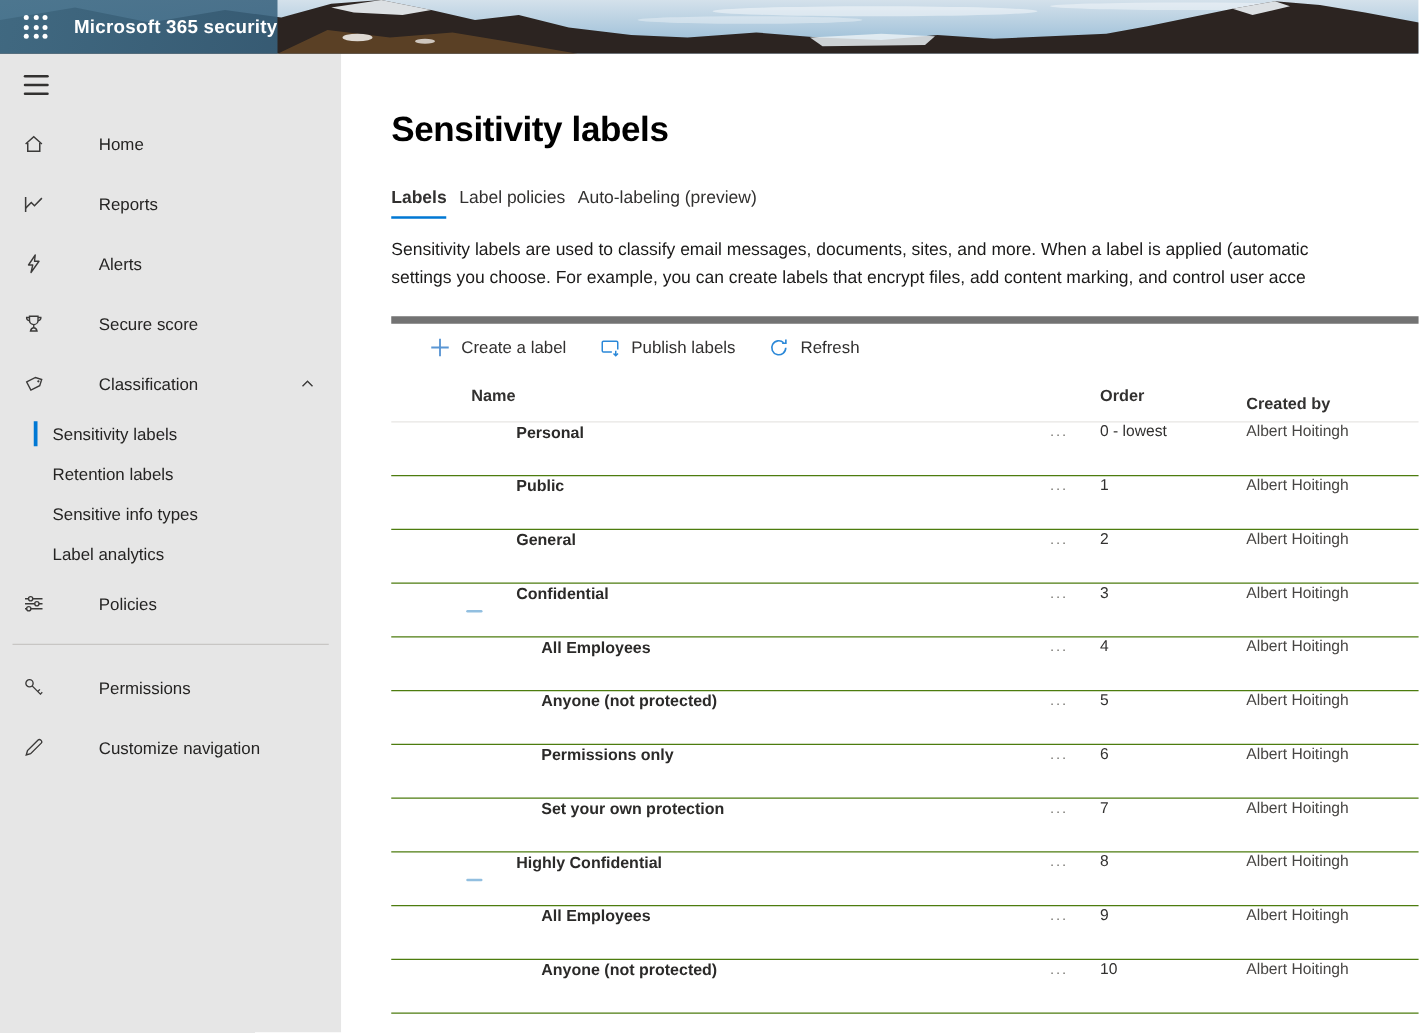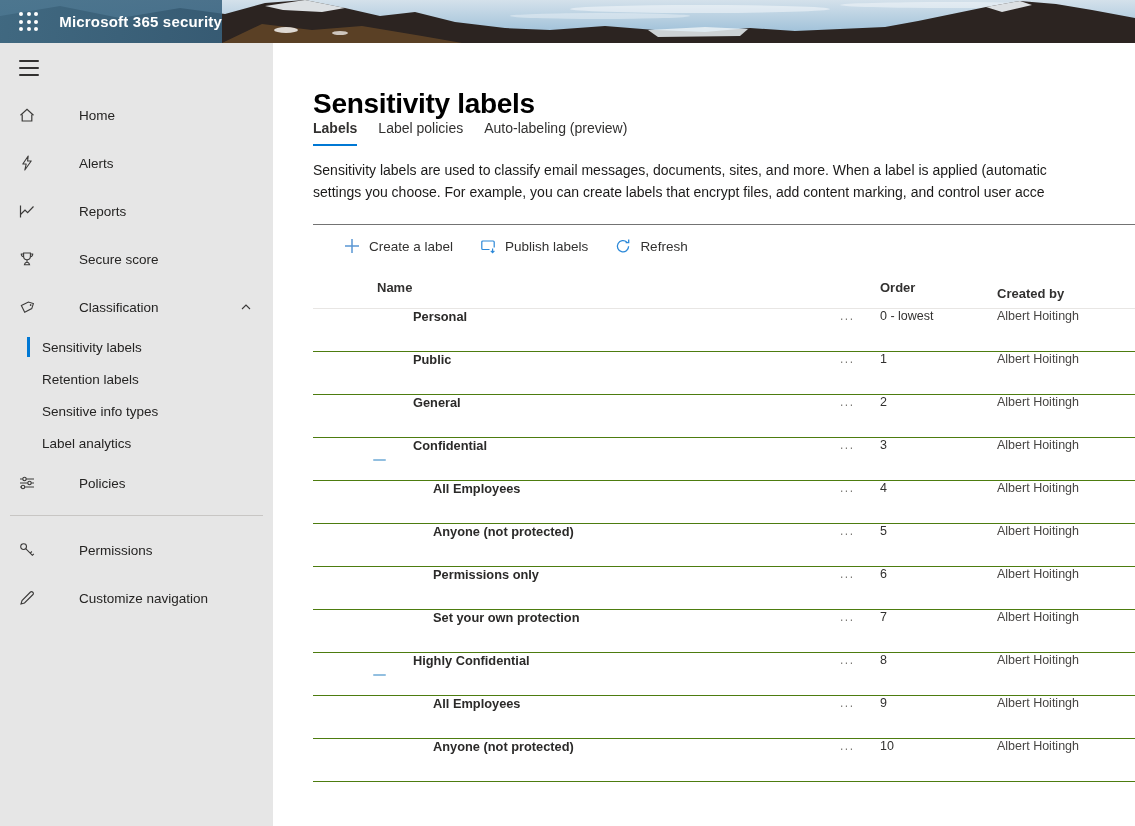--- a/index.html
+++ b/index.html
@@ -29,25 +29,25 @@
   .nav-item { height:48px; display:flex; align-items:center; padding:0 20px 0 18px; font-size:13.5px; cursor:pointer;gap:30px; }
   .nav-item .nicon { width:18px; height:18px; margin-right:13px; flex:none; }
   .nav-item .chev { margin-left:auto; width:14px; height:14px; }
   .sub-item { height:32px; display:flex; align-items:center; padding-left:42px; font-size:13.5px; position:relative; cursor:pointer; }
   .sub-item.selected::before { content:""; position:absolute; left:27px; top:6px; bottom:6px; width:3px; background:#0078d4; }
   .sb-divider { border:none; border-top:1px solid #c8c6c4; margin:8px 10px 10px 10px; }
 
   
   .main { flex:1; min-width:0; background:#fff; padding-left:40px; }
   h1.page-title { margin:45px 0 0 0; font-size:28px; font-weight:bold; color:#000; letter-spacing:-.3px; }
-  .tabs { display:flex; gap:21px; }
+  .tabs { display:flex; gap:10px; margin-top:29px; }
   .tab { font-size:14px; color:#323130; padding-bottom:8px; border-bottom:2px solid transparent; cursor:pointer; }
   .tab.active { font-weight:bold; border-bottom-color:#0078d4; }
   .desc { margin-top:14px; font-size:14px; line-height:21.5px; color:#1b1a19; white-space:nowrap; overflow:hidden; }
-  .cmdbar { margin-top:21px; border-top:1px solid #737373; height:43px; display:flex; align-items:center; padding-left:31px; gap:27px; }
+  .cmdbar { margin-top:21px; border-top:6px solid #737373; height:43px; display:flex; align-items:center; padding-left:31px; gap:27px; }
   .cmd { display:flex; align-items:center; gap:9px; font-size:13.5px; color:#323130; cursor:pointer; white-space:nowrap; }
   .cmd svg { width:16px; height:16px; display:block; }
 
   
   .thead { position:relative; height:42px; display:flex; align-items:center;
            border-bottom:1px solid #e8e6e4; font-size:13px; font-weight:bold; color:#323130; }
   .thead .h-name { margin-left:64px; cursor:pointer; }
   .thead .h-order { position:absolute; left:567px; cursor:pointer; }
   .thead .h-created { position:absolute; left:684px; cursor:pointer;margin-top:12px; }
   .trow { position:relative; height:43px; display:flex; align-items:flex-start;
@@ -110,32 +110,32 @@
 
     <div class="nav-item">
       <svg class="nicon" viewBox="0 0 18 18" fill="none" stroke="#3b3a39" stroke-width="1.2">
         <path d="M2.5 9.2 9 3.4l6.5 5.8"></path>
           <path d="M4.2 8.4V15h9.6V8.4"></path>
       </svg>
       <span>Home</span>
     </div>
 
     <div class="nav-item">
-      <svg class="nicon" viewBox="0 0 18 18" fill="none" stroke="#3b3a39" stroke-width="1.1" stroke-linejoin="round">
-        <path d="M10.2 2 4.8 10h3.4L6.8 16l6.4-9h-3.6z"></path>
-      </svg>
-      <span>Alerts</span>
-    </div>
-
-    <div class="nav-item">
       <svg class="nicon" viewBox="0 0 18 18" fill="none" stroke="#3b3a39" stroke-width="1.2">
         <path d="M2.5 3.5v12"></path>
           <path d="M2.5 12.5 7 8l2.6 2.6L15.5 4.5"></path>
       </svg>
       <span>Reports</span>
+    </div>
+
+    <div class="nav-item">
+      <svg class="nicon" viewBox="0 0 18 18" fill="none" stroke="#3b3a39" stroke-width="1.1" stroke-linejoin="round">
+        <path d="M10.2 2 4.8 10h3.4L6.8 16l6.4-9h-3.6z"></path>
+      </svg>
+      <span>Alerts</span>
     </div>
 
     <div class="nav-item">
       <svg class="nicon" viewBox="0 0 18 18" fill="none" stroke="#3b3a39" stroke-width="1.1">
         <path d="M5.6 3h6.8v3.3a3.4 3.4 0 0 1-6.8 0z"></path>
         <path d="M5.6 4H3.3a2.3 2.3 0 0 0 2.4 2.6M12.4 4h2.3a2.3 2.3 0 0 1-2.4 2.6"></path>
         <path d="M9 9.9v2.3M6.4 14.8c.4-1.7 1.4-2.6 2.6-2.6s2.2.9 2.6 2.6z"></path>
       </svg>
       <span>Secure score</span>
     </div>

